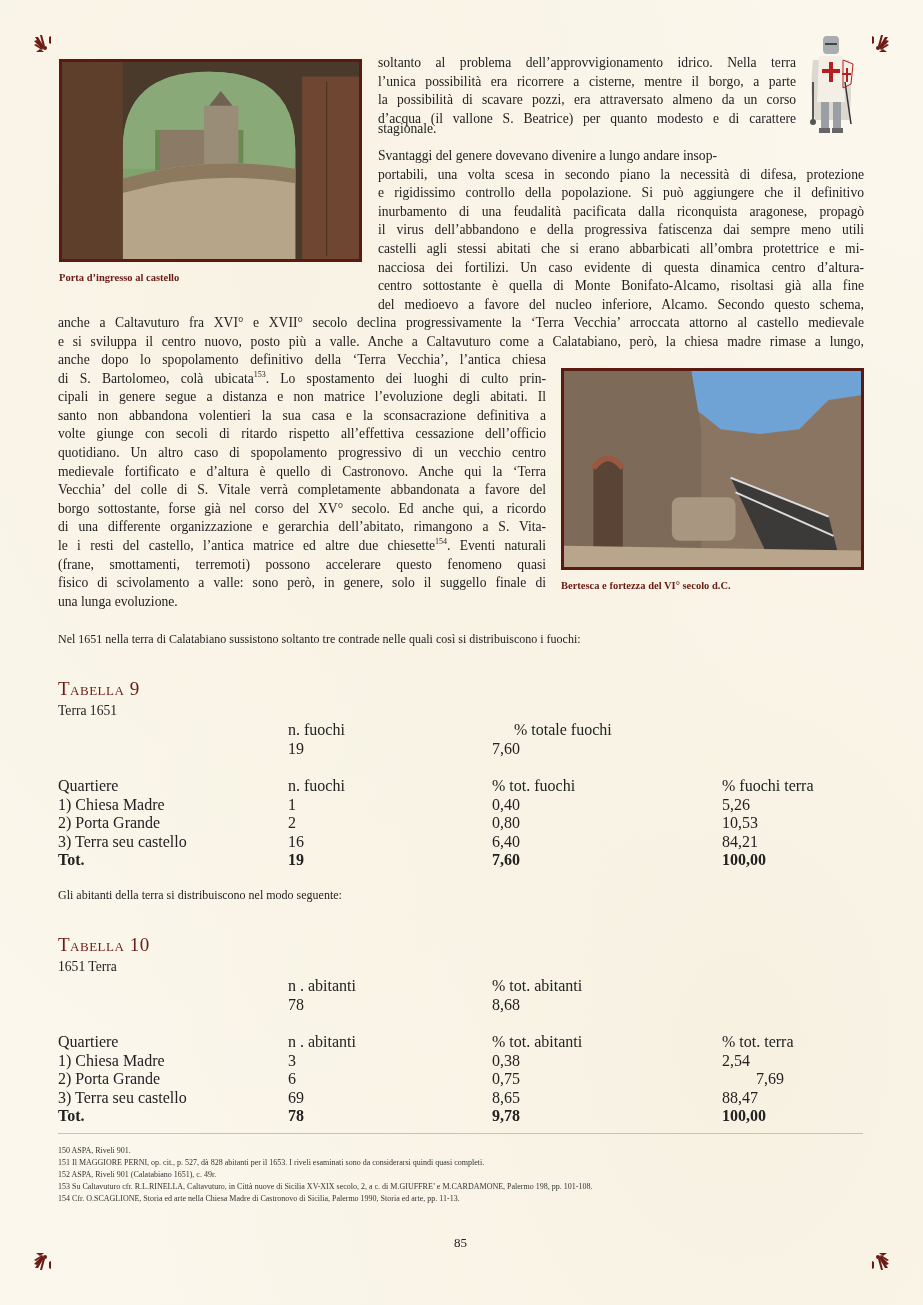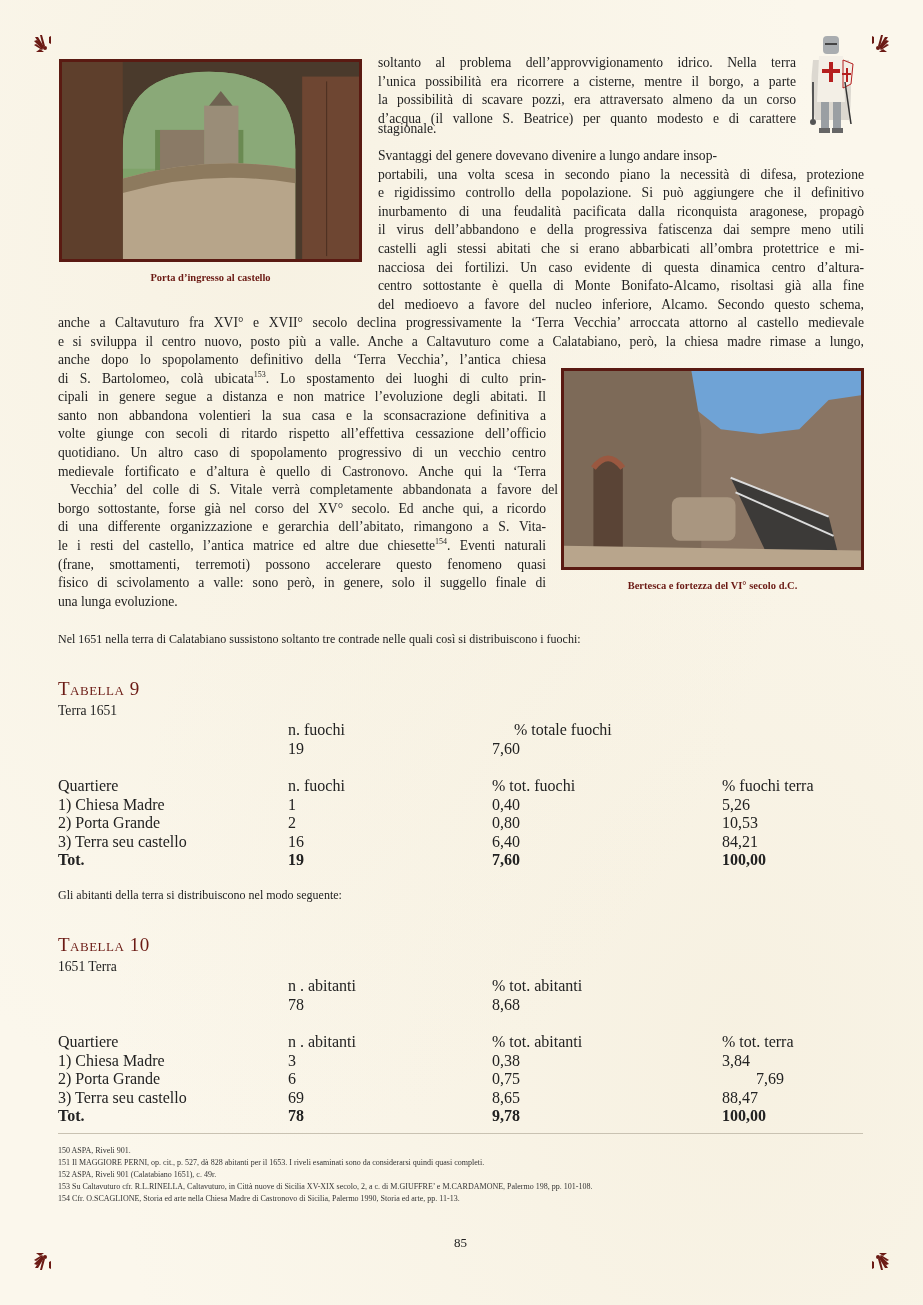--- a/index.html
+++ b/index.html
@@ -16,21 +16,21 @@
     .ornament-tl { left: 32px; top: 33px; }
     .ornament-tr { left: 867px; top: 33px; }
     .ornament-bl { left: 32px; top: 1250px; }
     .ornament-br { left: 867px; top: 1250px; }
 
     .photo {
       position: absolute; border: 3px solid #5a1a12; box-sizing: border-box; overflow: hidden;
     }
     .photo svg { width: 100%; height: 100%; display: block; }
     .caption {
-      position: absolute; font-size: 10.5px; font-weight: bold; color: #6b1a14; text-align: center;
+      position: absolute; font-size: 10.5px; font-weight: bold; color: #6b1a14; text-align: left;
       font-family: "Liberation Serif", serif;
     }
     .knight { position: absolute; left: 805px; top: 32px; width: 52px; height: 106px; }
     .knight svg { width: 100%; height: 100%; }
 
     .text-line {
       position: absolute; font-size: 13.6px; line-height: 18.6px; white-space: nowrap;
       text-align: justify; text-align-last: justify;
     }
     .text-line.last { text-align-last: left; }
@@ -172,21 +172,21 @@
   </div>
 
 <div id="col-left">
     <div class="text-line" style="left: 58px; top: 351px; width: 488px;"><span>anche dopo lo spopolamento definitivo della ‘Terra Vecchia’, l’antica chiesa</span></div>
     <div class="text-line" style="left: 58px; top: 369.6px; width: 488px;"><span>di S. Bartolomeo, colà ubicata</span><sup>153</sup><span>. Lo spostamento dei luoghi di culto prin-</span></div>
     <div class="text-line" style="left: 58px; top: 388.2px; width: 488px;"><span>cipali in genere segue a distanza e non matrice l’evoluzione degli abitati. Il</span></div>
     <div class="text-line" style="left: 58px; top: 406.8px; width: 488px;"><span>santo non abbandona volentieri la sua casa e la sconsacrazione definitiva a</span></div>
     <div class="text-line" style="left: 58px; top: 425.4px; width: 488px;"><span>volte giunge con secoli di ritardo rispetto all’effettiva cessazione dell’officio</span></div>
     <div class="text-line" style="left: 58px; top: 444px; width: 488px;"><span>quotidiano. Un altro caso di spopolamento progressivo di un vecchio centro</span></div>
     <div class="text-line" style="left: 58px; top: 462.6px; width: 488px;"><span>medievale fortificato e d’altura è quello di Castronovo. Anche qui la ‘Terra</span></div>
-    <div class="text-line" style="left: 70px; top: 481.2px; width: 488px;"><span>Vecchia’ del colle di S. Vitale verrà completamente abbandonata a favore del</span></div>
+    <div class="text-line" style="left: 58px; top: 481.2px; width: 488px;"><span>Vecchia’ del colle di S. Vitale verrà completamente abbandonata a favore del</span></div>
     <div class="text-line" style="left: 58px; top: 499.8px; width: 488px;"><span>borgo sottostante, forse già nel corso del XV° secolo. Ed anche qui, a ricordo</span></div>
     <div class="text-line" style="left: 58px; top: 518.4px; width: 488px;"><span>di una differente organizzazione e gerarchia dell’abitato, rimangono a S. Vita-</span></div>
     <div class="text-line" style="left: 58px; top: 537px; width: 488px;"><span>le i resti del castello, l’antica matrice ed altre due chiesette</span><sup>154</sup><span>. Eventi naturali</span></div>
     <div class="text-line" style="left: 58px; top: 555.6px; width: 488px;"><span>(frane, smottamenti, terremoti) possono accelerare questo fenomeno quasi</span></div>
     <div class="text-line" style="left: 58px; top: 574.2px; width: 488px;"><span>fisico di scivolamento a valle: sono però, in genere, solo il suggello finale di</span></div>
     <div class="text-line last" style="left: 58px; top: 592.8px; width: 488px;"><span>una lunga evoluzione.</span></div>
   </div>
 
 <div class="photo" style="left:561px; top:368px; width:303px; height:202px;">
   <svg viewBox="0 0 303 202" preserveAspectRatio="none">
@@ -244,21 +244,21 @@
     <div class="cell col3" style="top: 977px;">% tot. abitanti</div>
     <div class="cell col2" style="top: 995.6px;">78</div>
     <div class="cell col3" style="top: 995.6px;">8,68</div>
     <div class="cell col1" style="top: 1033px;">Quartiere</div>
     <div class="cell col2" style="top: 1033px;">n . abitanti</div>
     <div class="cell col3" style="top: 1033px;">% tot. abitanti</div>
     <div class="cell col4" style="top: 1033px;">% tot. terra</div>
     <div class="cell col1" style="top: 1051.6px;">1) Chiesa Madre</div>
     <div class="cell col2" style="top: 1051.6px;">3</div>
     <div class="cell col3" style="top: 1051.6px;">0,38</div>
-    <div class="cell col4" style="top: 1051.6px;">3,84</div>
+    <div class="cell col4" style="top: 1051.6px;">2,54</div>
     <div class="cell col1" style="top: 1070.2px;">2) Porta Grande</div>
     <div class="cell col2" style="top: 1070.2px;">6</div>
     <div class="cell col3" style="top: 1070.2px;">0,75</div>
     <div class="cell col4" style="top: 1070.2px; margin-left: 34px;">7,69</div>
     <div class="cell col1" style="top: 1088.8px;">3) Terra seu castello</div>
     <div class="cell col2" style="top: 1088.8px;">69</div>
     <div class="cell col3" style="top: 1088.8px;">8,65</div>
     <div class="cell col4" style="top: 1088.8px;">88,47</div>
     <div class="cell col1 bold" style="top: 1107.4px;">Tot.</div>
     <div class="cell col2 bold" style="top: 1107.4px;">78</div>

